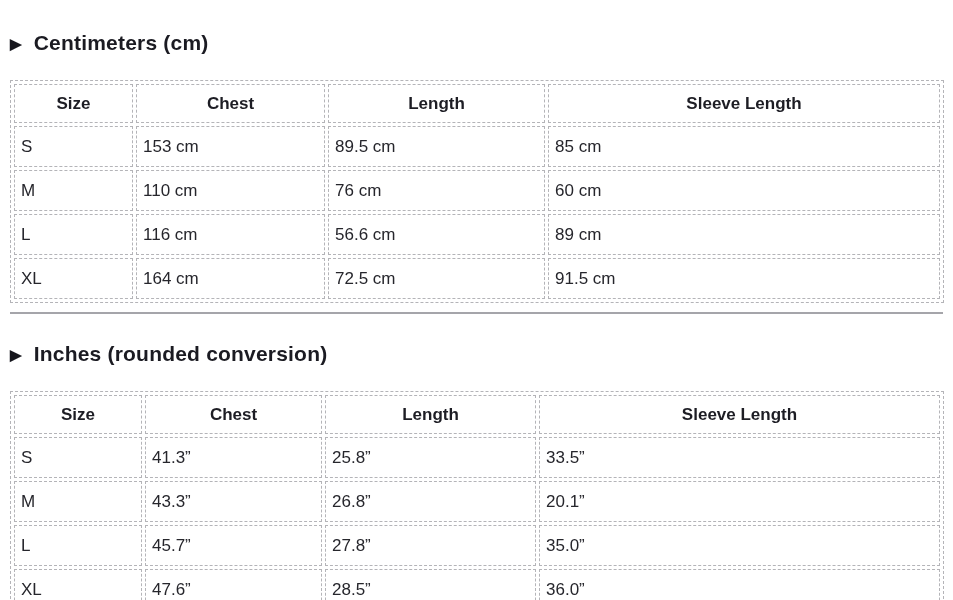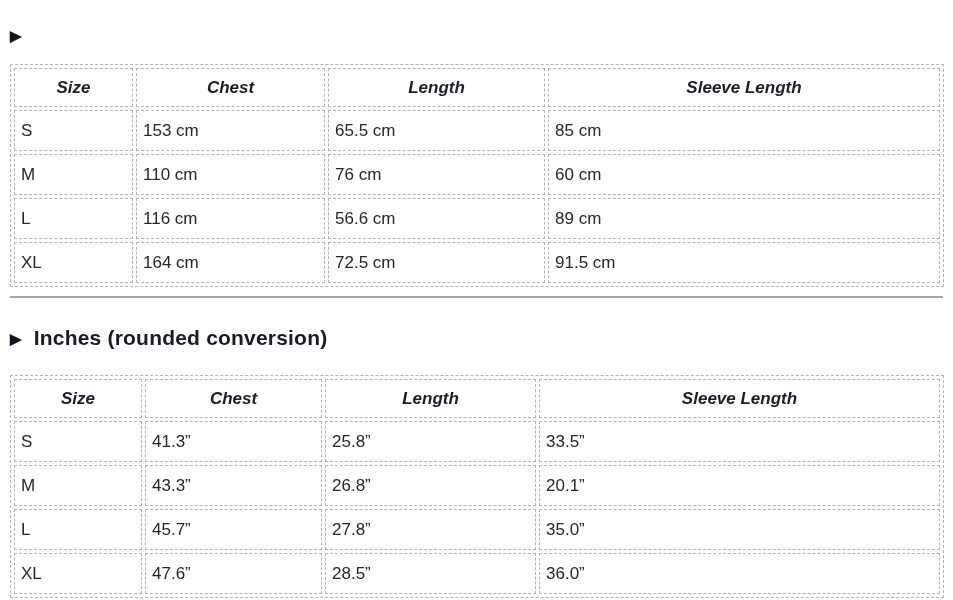--- a/index.html
+++ b/index.html
@@ -51,21 +51,20 @@
     font-size: 17px;
     line-height: 19px;
     overflow: hidden;
     white-space: nowrap;
   }
   table.size-table th {
     padding: 9px 6px;
     font-weight: bold;
     text-align: center;
     color: #1d1d24;
-    font-style: italic;
   }
   table.size-table td {
     padding: 10px 6px;
     text-align: left;
     color: #26262c;
   }
   
   #table-cm col.c1 { width: 119px; }
   #table-cm col.c2 { width: 189px; }
   #table-cm col.c3 { width: 217px; }
@@ -84,20 +83,21 @@
   }
 </style>
 </head>
 <body>
 
 <div class="page">
 
   <section>
     <h2 class="section-heading" id="heading-cm">
       <span class="marker">▶</span>
+      <span>Centimeters (cm)</span>
     </h2>
 
     <table class="size-table" id="table-cm">
       <colgroup>
           <col class="c1">
           <col class="c2">
           <col class="c3">
           <col class="c4">
         </colgroup>
       <thead>
@@ -105,21 +105,21 @@
           <th>Size</th>
           <th>Chest</th>
           <th>Length</th>
           <th>Sleeve Length</th>
         </tr>
       </thead>
       <tbody>
         <tr>
           <td>S</td>
           <td>153 cm</td>
-          <td>65.5 cm</td>
+          <td>89.5 cm</td>
           <td>85 cm</td>
         </tr>
         <tr>
           <td>M</td>
           <td>110 cm</td>
           <td>76 cm</td>
           <td>60 cm</td>
         </tr>
         <tr>
           <td>L</td>

